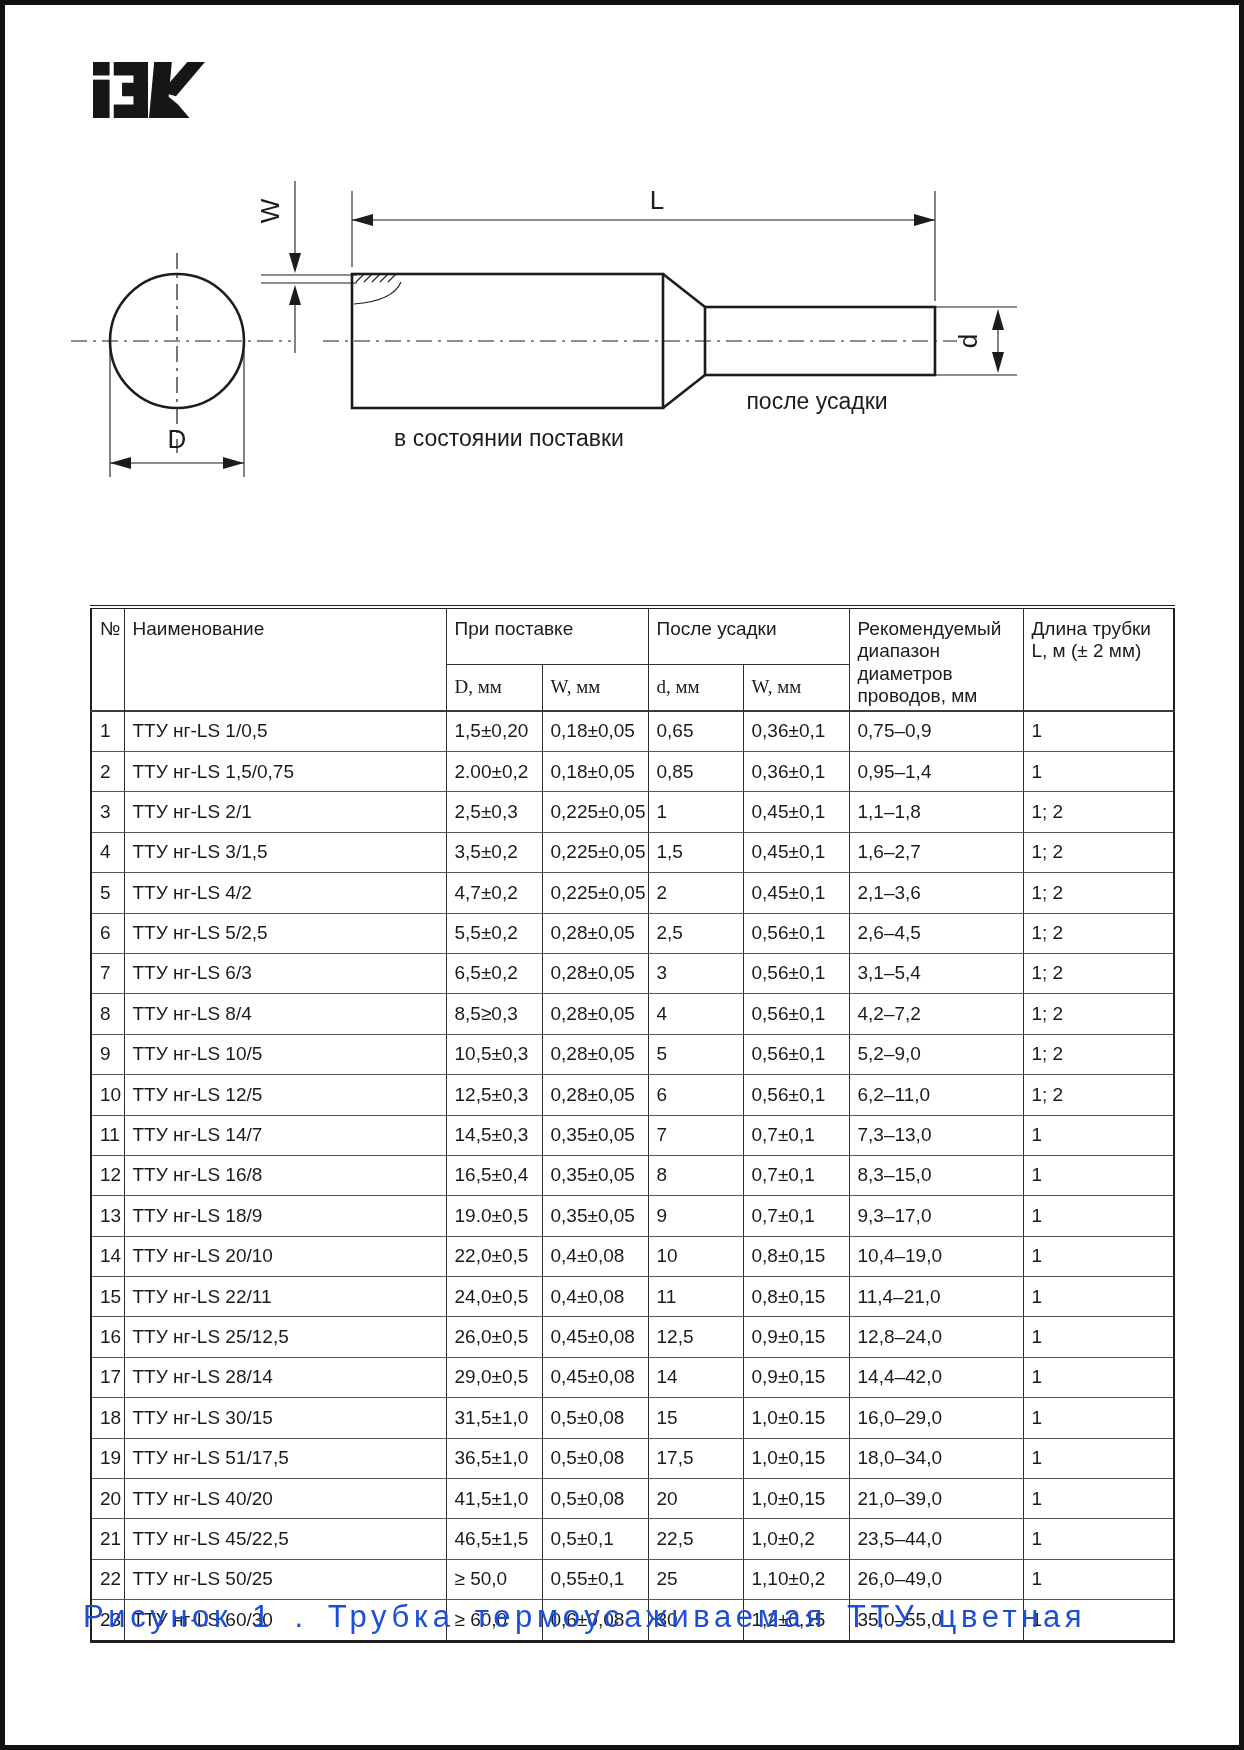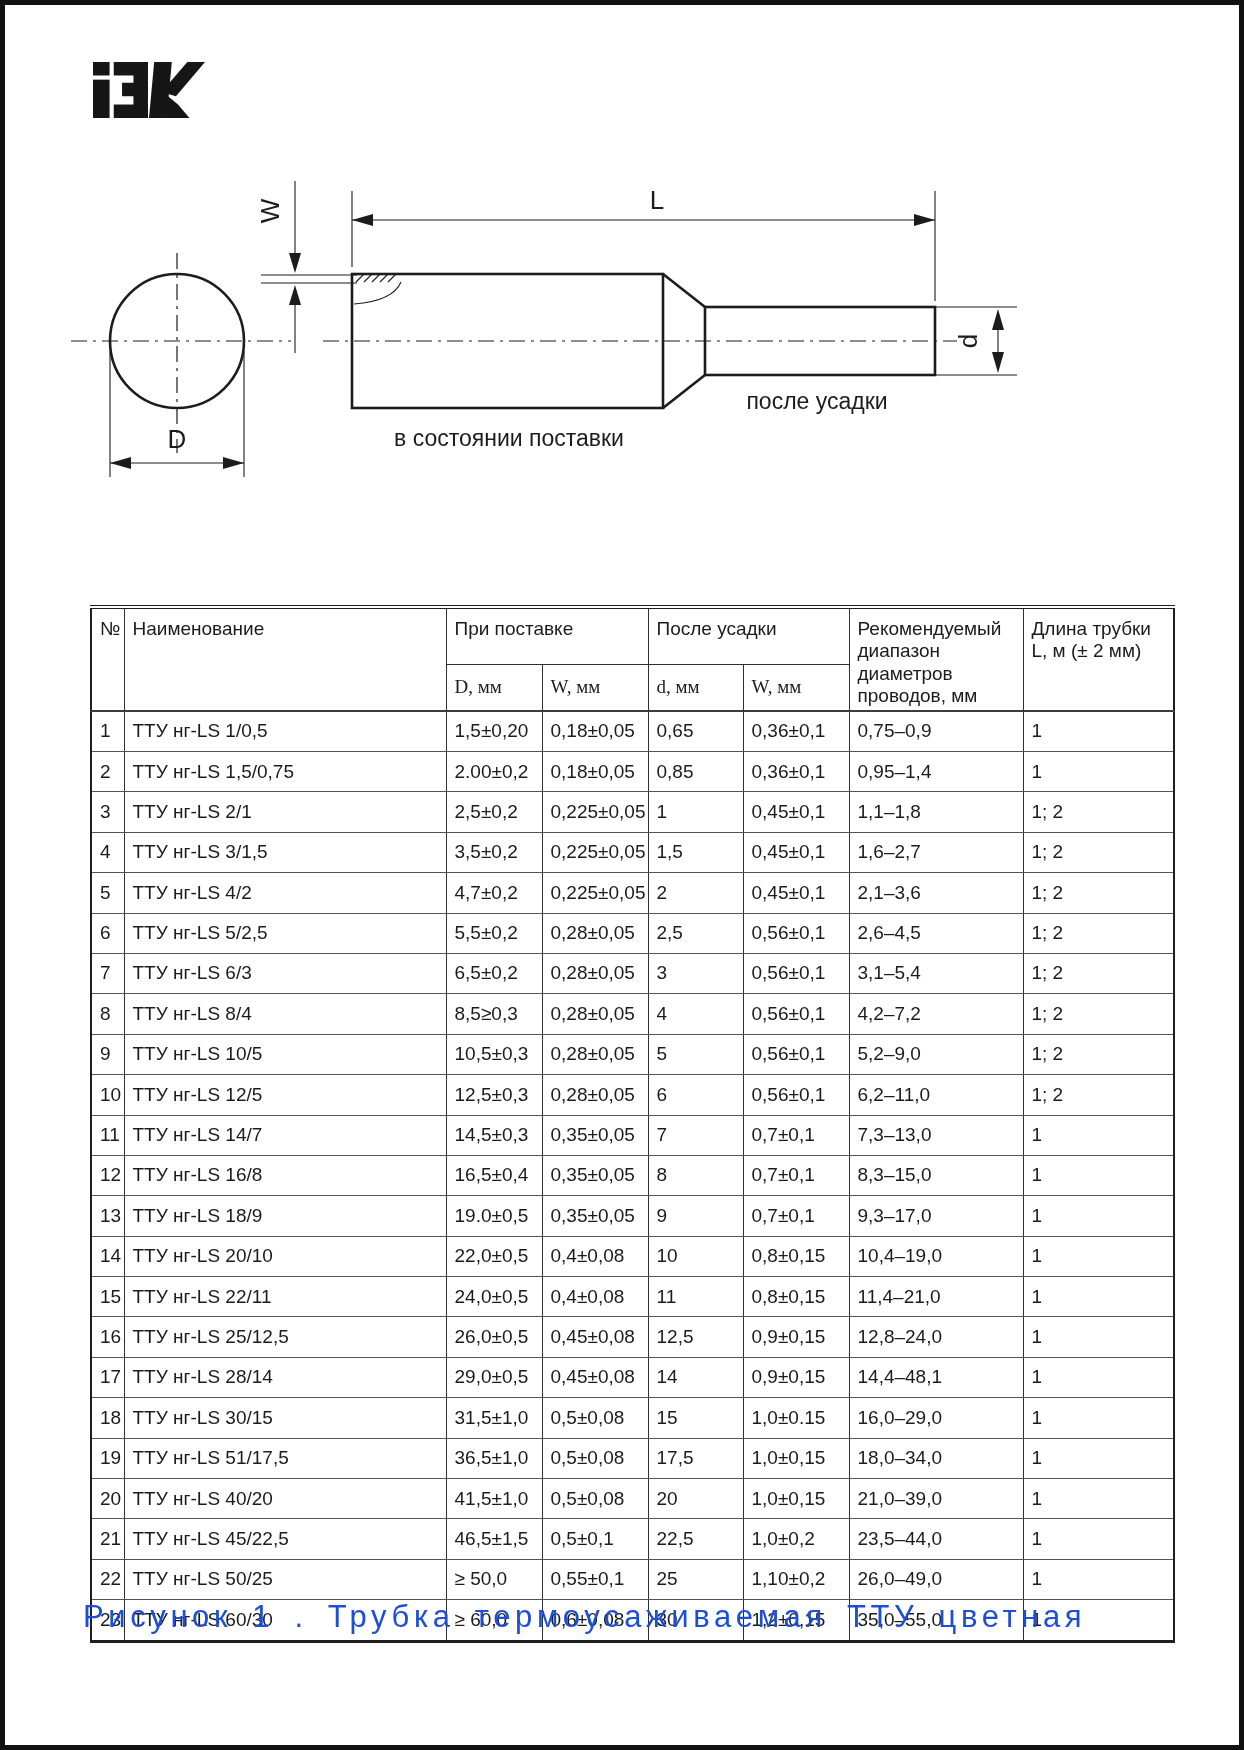--- a/index.html
+++ b/index.html
@@ -183,21 +183,21 @@
           <td>2.00±0,2</td>
           <td>0,18±0,05</td>
           <td>0,85</td>
           <td>0,36±0,1</td>
           <td>0,95–1,4</td>
           <td>1</td>
         </tr>
         <tr>
           <td class="c-num">3</td>
           <td>ТТУ нг-LS 2/1</td>
-          <td>2,5±0,2</td>
+          <td>2,5±0,3</td>
           <td>0,225±0,05</td>
           <td>1</td>
           <td>0,45±0,1</td>
           <td>1,1–1,8</td>
           <td>1; 2</td>
         </tr>
         <tr>
           <td class="c-num">4</td>
           <td>ТТУ нг-LS 3/1,5</td>
           <td>3,5±0,2</td>
@@ -327,21 +327,21 @@
           <td>12,8–24,0</td>
           <td>1</td>
         </tr>
         <tr>
           <td class="c-num">17</td>
           <td>ТТУ нг-LS 28/14</td>
           <td>29,0±0,5</td>
           <td>0,45±0,08</td>
           <td>14</td>
           <td>0,9±0,15</td>
-          <td>14,4–48,1</td>
+          <td>14,4–42,0</td>
           <td>1</td>
         </tr>
         <tr>
           <td class="c-num">18</td>
           <td>ТТУ нг-LS 30/15</td>
           <td>31,5±1,0</td>
           <td>0,5±0,08</td>
           <td>15</td>
           <td>1,0±0.15</td>
           <td>16,0–29,0</td>

